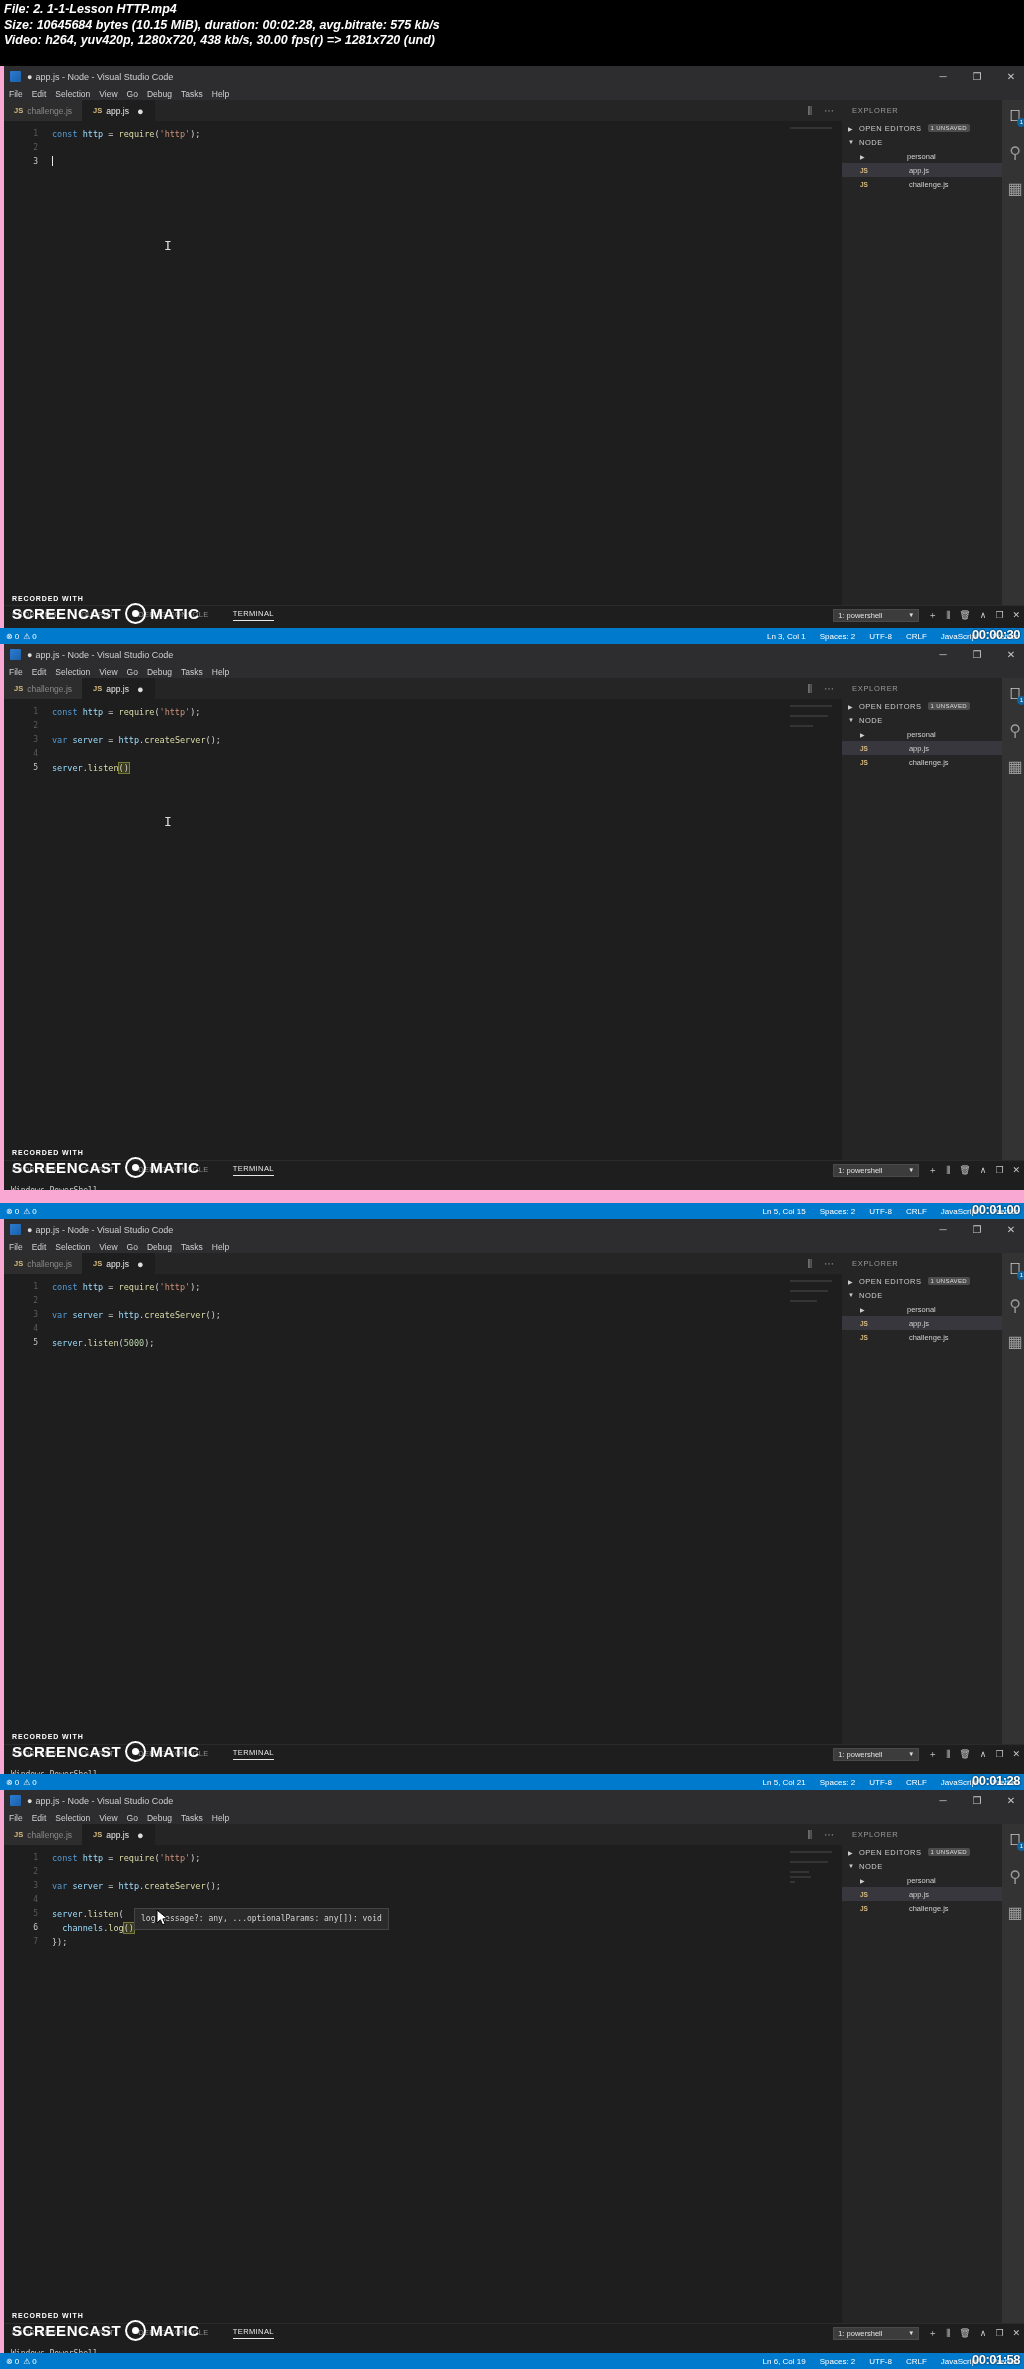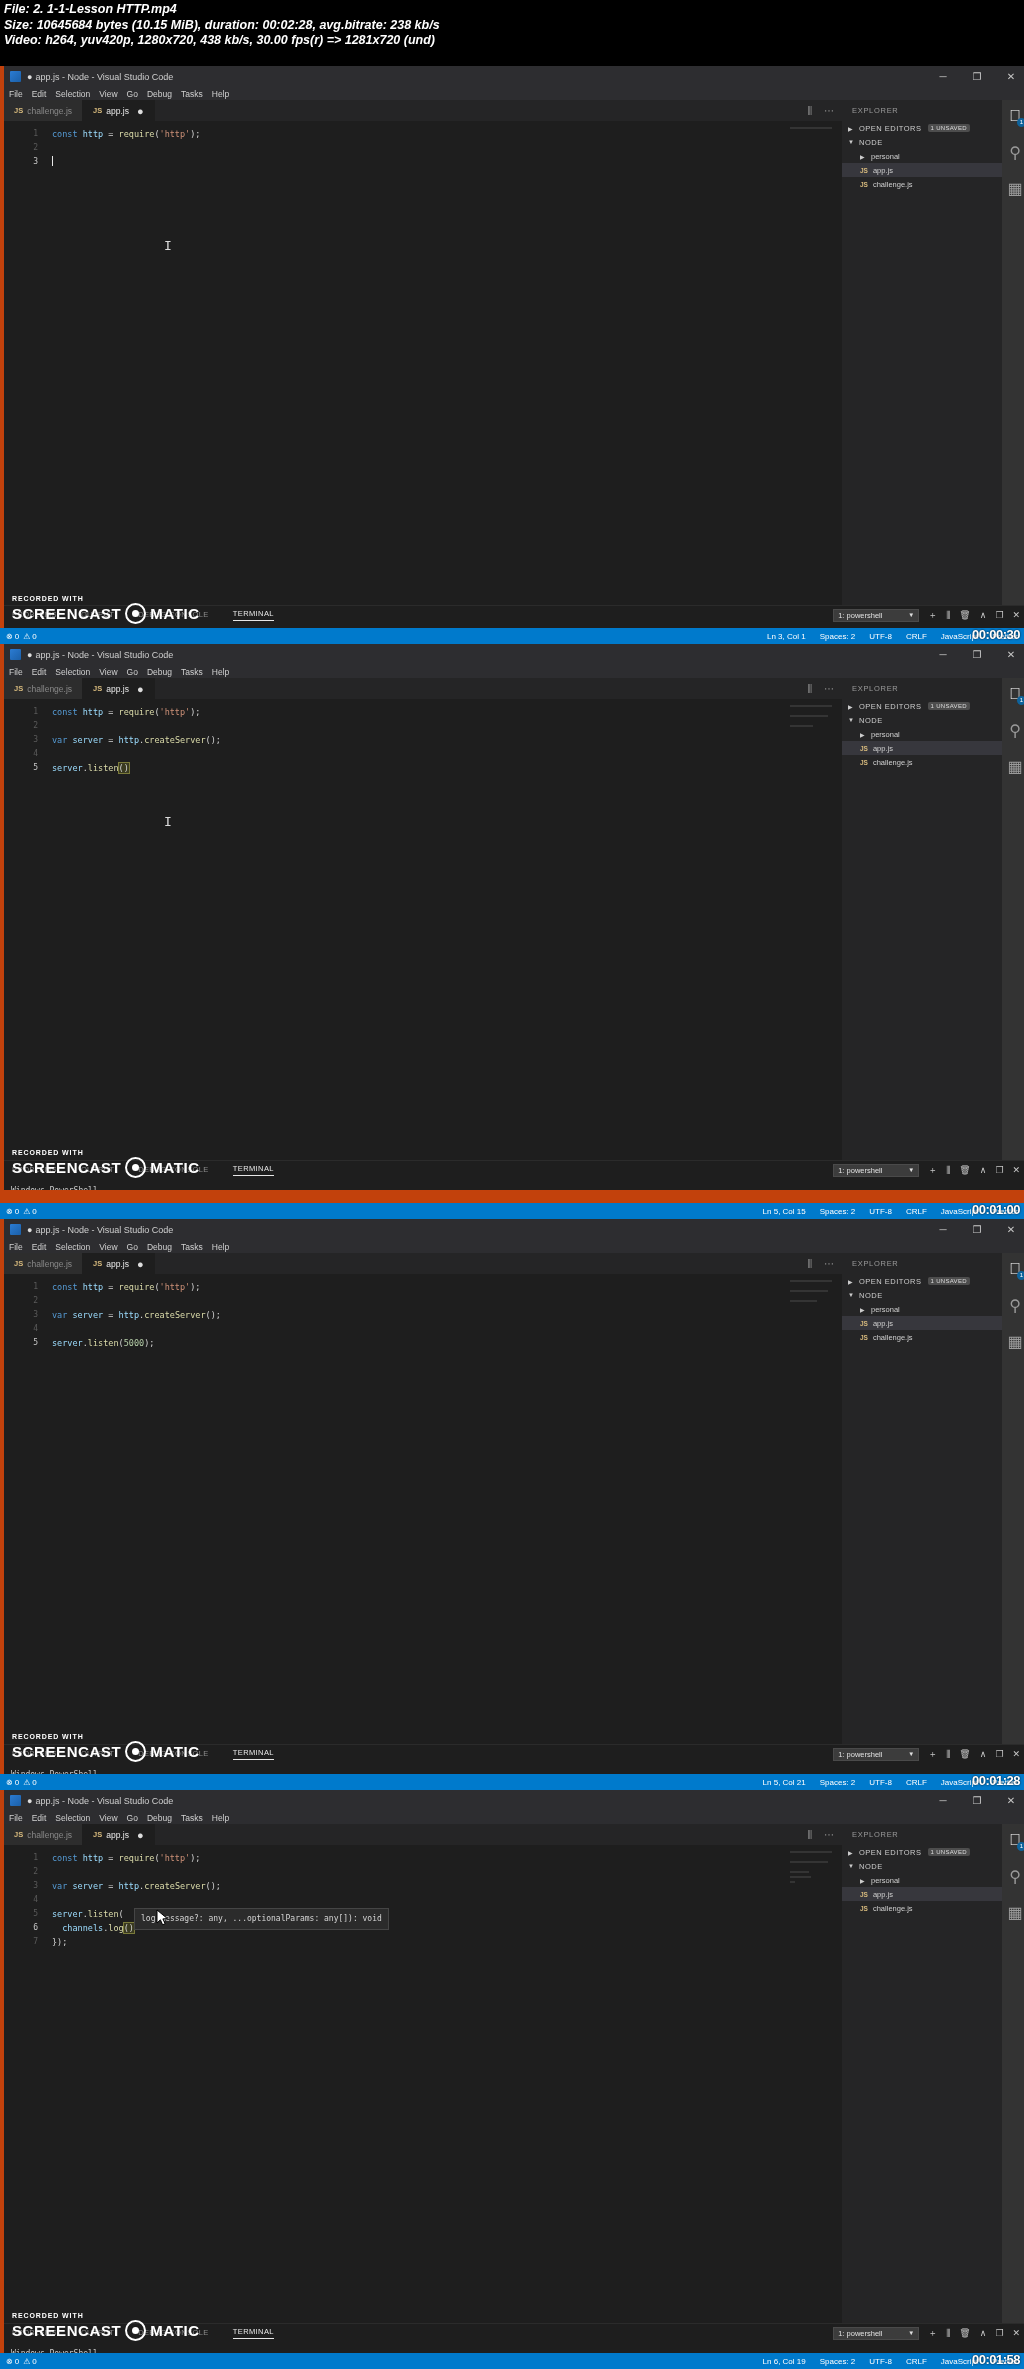--- a/index.html
+++ b/index.html
@@ -1,17 +1,17 @@
 <!DOCTYPE html>
 <html><head>
 <meta charset="utf-8">
 <style>
   html,body{margin:0;padding:0;background:#000;}
   body{width:1024px;height:2369px;font-family:"Liberation Sans",sans-serif;overflow:hidden;}
-  .page{position:relative;width:1024px;height:2369px;background:#c2410c;}
+  .page{position:relative;width:1024px;height:2369px;background:#f9a8d4;}
 
   
   .meta{position:absolute;left:0;top:0;width:1024px;height:66px;background:#000;padding:2px 0 0 4px;box-sizing:border-box;}
   .meta-line{font-family:"Liberation Sans",sans-serif;font-style:italic;font-weight:bold;font-size:12.5px;line-height:15.5px;color:#fff;white-space:nowrap;}
 
   
   .vsc{position:absolute;left:4px;width:1024px;background:#1e1e1e;overflow:hidden;}
   .titlebar{height:21px;background:#2d2d30;display:flex;align-items:center;padding:0 0 0 6px;box-sizing:border-box;}
   .tb-icon{width:11px;height:11px;background:linear-gradient(135deg,#2b7cd3,#1b5fa8);margin-right:6px;flex:0 0 auto;border-radius:1px;}
   .tb-title{font-size:9px;color:#cfcfcf;white-space:nowrap;}
@@ -65,21 +65,21 @@
   .termselect .cv{font-size:6px;}
   .panelright .pi{color:#c8c8c8;font-size:9px;line-height:1;}
   .termbody{font-family:"DejaVu Sans Mono",monospace;font-size:8px;line-height:12px;color:#cccccc;padding:6px 0 0 7px;white-space:pre;}
 
   
   .sidebar{width:160px;flex:0 0 160px;background:#252526;position:relative;}
   .sbtitle{height:21px;display:flex;align-items:center;padding-left:10px;font-size:7.5px;letter-spacing:.7px;color:#9a9a9a;}
   .sbsec{height:14px;display:flex;align-items:center;padding-left:6px;font-size:7.5px;letter-spacing:.5px;color:#cccccc;}
   .chev{display:inline-block;margin-right:4px;color:#cccccc;font-size:6px;width:7px;}
   .badge{margin-left:6px;background:#4d4d4d;color:#dcdcdc;font-size:6px;letter-spacing:.3px;padding:1px 3px;border-radius:2px;}
-  .sbrow{height:14px;display:flex;align-items:center;padding-left:18px;font-size:7.5px;color:#cfcfcf;}
+  .sbrow{height:14px;display:flex;align-items:center;padding-left:18px;font-size:7.5px;color:#cfcfcf;gap:36px;}
   .sbrow.sel{background:#37373d;}
   .sbrow .js{color:#d7ba7d;font-weight:bold;font-size:6.5px;margin-right:5px;}
 
   .actbar{width:26px;flex:0 0 26px;background:#333333;display:flex;flex-direction:column;align-items:center;padding-top:5px;gap:14px;}
   .actbar .ai{color:#9a9a9a;position:relative;display:flex;align-items:center;justify-content:center;width:26px;height:22px;}
   .actbar .ai.active{color:#ffffff;}
   .actbar .cnt{position:absolute;right:2px;bottom:0;background:#0e639c;color:#fff;border-radius:7px;font-size:6px;
                min-width:9px;height:9px;line-height:9px;text-align:center;font-family:"Liberation Sans",sans-serif;}
 
   
@@ -98,21 +98,21 @@
   .timecode{position:absolute;right:4px;top:-1px;font-family:"Liberation Sans",sans-serif;font-weight:bold;
             font-size:13px;color:#ffffff;letter-spacing:-.5px;text-shadow:0 0 2px #000;}
 </style>
 </head>
 <body>
 
 <div class="page">
 
   <div class="meta">
     <div class="meta-line">File: 2. 1-1-Lesson HTTP.mp4</div>
-    <div class="meta-line">Size: 10645684 bytes (10.15 MiB), duration: 00:02:28, avg.bitrate: 238 kb/s</div>
+    <div class="meta-line">Size: 10645684 bytes (10.15 MiB), duration: 00:02:28, avg.bitrate: 575 kb/s</div>
     <div class="meta-line">Video: h264, yuv420p, 1280x720, 438 kb/s, 30.00 fps(r) =&gt; 1281x720 (und)</div>
   </div>
 
   <div class="vsc" style="top:66px;height:570px;">
     <div class="titlebar">
       <div class="tb-icon"></div>
       <div class="tb-title">
         <span class="tb-dot">●</span><span>app.js - Node - Visual Studio Code</span>
       </div>
       <div class="tb-ctl">

